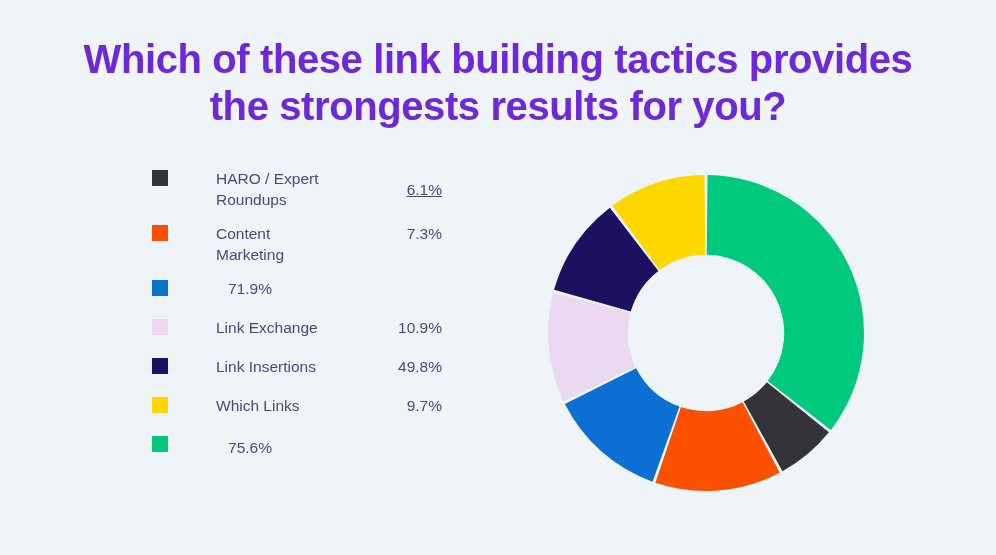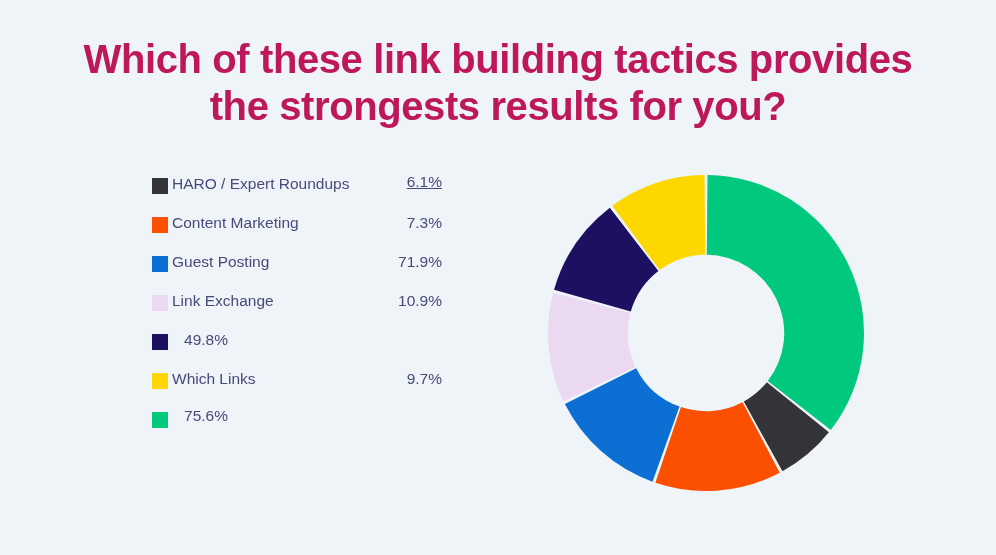--- a/index.html
+++ b/index.html
@@ -43,40 +43,41 @@
   
   .title-block {
     position: absolute;
     left: 0;
     top: 36px;
     width: 996px;
     z-index: 5;
     text-align: center;
   }
   .title-line {
-    color: #be185d;
+    color: #6d28d9;
     font-weight: bold;
     font-size: 40px;
     line-height: 47px;
     letter-spacing: -0.4px;
     padding: 0 30px;
   }
   
   .legend {
     position: absolute;
     left: 152px;
     top: 168px;
     width: 290px;
     z-index: 6;
   }
   .legend-row {
     display: flex;
-    align-items: flex-end;
+    align-items: flex-start;
     margin-bottom: 13px;
     min-height: 26px;
+    gap: 44px;
   }
   .swatch {
     flex: 0 0 auto;
     width: 16px;
     height: 16px;
     margin-top: 2px;
     margin-right: 4px;
   }
   .legend-label {
     flex: 1 1 auto;
@@ -129,32 +130,32 @@
     </div>
 
     <div class="legend-row">
       <span class="swatch" style="background: rgb(250, 80, 0);"></span>
       <span class="legend-label">Content Marketing</span>
       <span class="legend-value">7.3%</span>
     </div>
 
     <div class="legend-row">
       <span class="swatch" style="background: rgb(11, 111, 212);"></span>
-      <span class="legend-label">Guest Posting</span>
       <span class="legend-value">71.9%</span>
     </div>
 
     <div class="legend-row">
       <span class="swatch" style="background: rgb(234, 217, 240);"></span>
       <span class="legend-label">Link Exchange</span>
       <span class="legend-value">10.9%</span>
     </div>
 
     <div class="legend-row">
       <span class="swatch" style="background: rgb(30, 16, 96);"></span>
+      <span class="legend-label">Link Insertions</span>
       <span class="legend-value">49.8%</span>
     </div>
 
     <div class="legend-row">
       <span class="swatch" style="background: rgb(255, 215, 0);"></span>
       <span class="legend-label">Which Links</span>
       <span class="legend-value">9.7%</span>
     </div>
 
     <div class="legend-row three-line">

